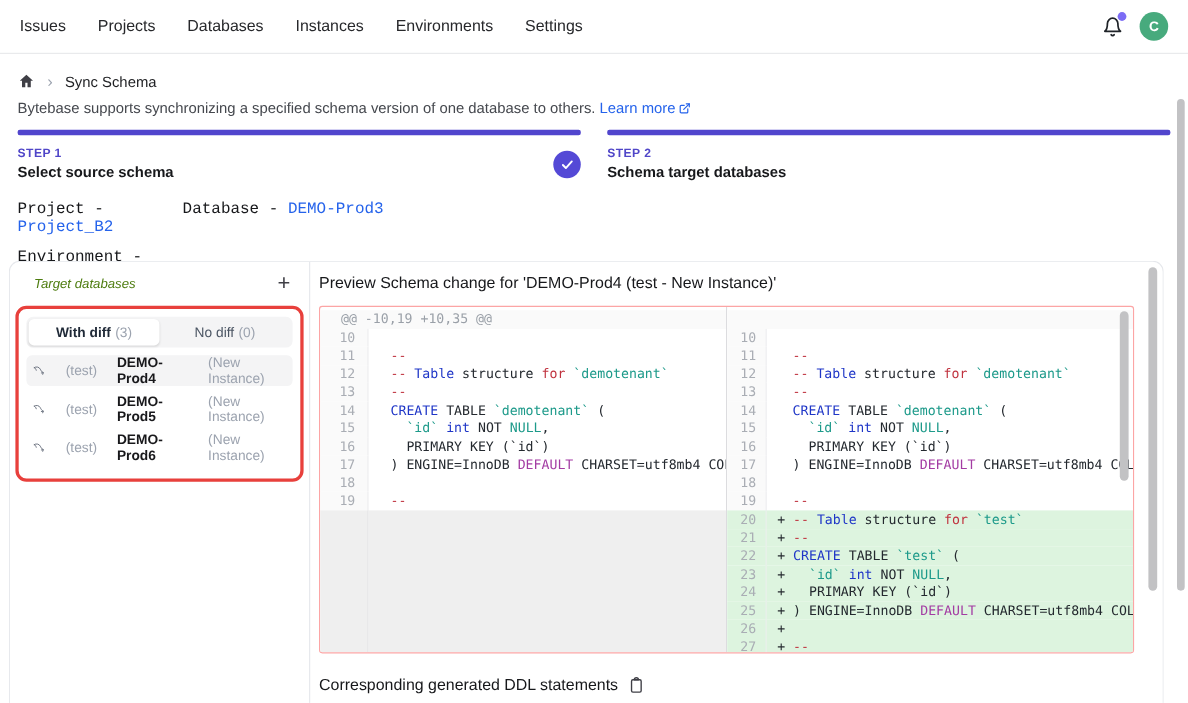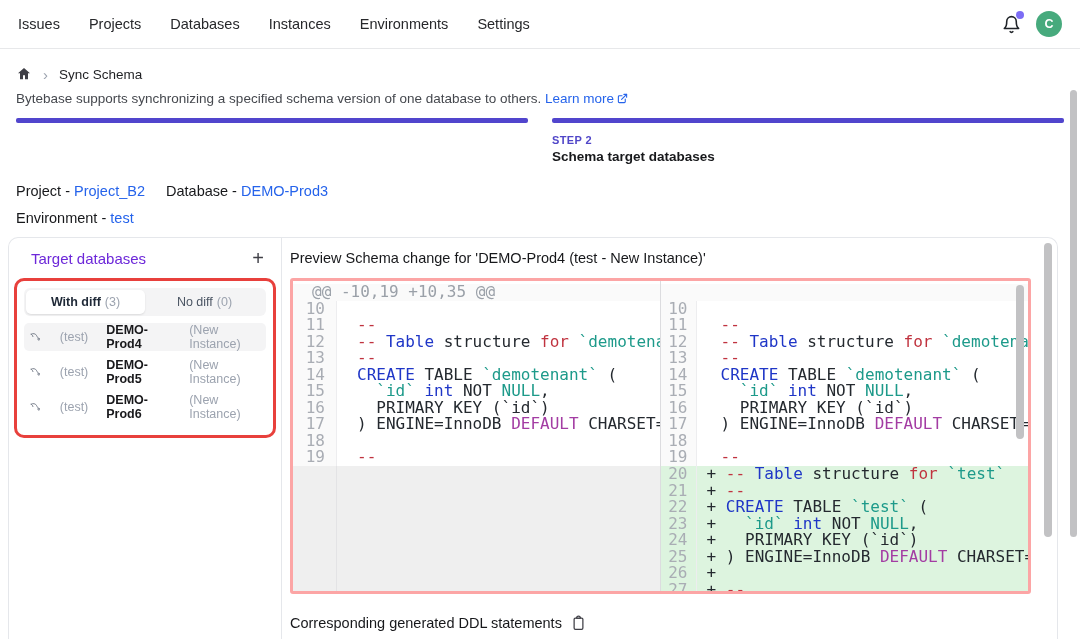--- a/index.html
+++ b/index.html
@@ -28,49 +28,49 @@
   .step { flex:1; }
   .step-bar { height:5px; border-radius:2px; background:#5145cd; }
   .step-body { display:flex; justify-content:space-between; align-items:center; margin-top:11px; }
   .step-label { font-size:11px; font-weight:700; letter-spacing:.4px; color:#5046c8; }
   .step-title { font-size:13.5px; font-weight:600; color:#17181b; margin-top:3px; }
   .check-circle { width:25px; height:25px; border-radius:50%; background:#5449d6; display:flex; align-items:center; justify-content:center; }
 
   
   .source { display:flex; margin:19px 16px 0; font-size:14.5px; color:#17181b; }
   .source-label { width:117px; }
-  .source-grid { display:grid; grid-template-columns:150px auto; row-gap:11px; }
+  .source-grid { display:grid; grid-template-columns:150px auto; row-gap:11px;font-family:Liberation Mono, monospace; }
   .source-field a { color:#2563eb; text-decoration:none; cursor:pointer; }
 
   
   .main-card { position:absolute; left:8px; top:237px; width:1050px; height:402px; border:1px solid #e5e7eb; border-bottom:none; border-radius:10px 10px 0 0; display:flex; background:#fff; }
 
   
   .left-panel { width:273px; border-right:1px solid #e5e7eb; padding:10px 5px; flex-shrink:0; }
   .lp-header { display:flex; align-items:center; justify-content:space-between; padding:0 12px 0 17px; }
-  .lp-title { font-size:15px; font-weight:500; color:#6d28d9; }
+  .lp-title { font-size:12px; font-weight:500; color:#4d7c0f;font-style:italic; }
   .add-btn { font-size:20px; font-weight:300; color:#3f3f46; line-height:1; cursor:pointer; }
   .red-box { margin-top:10px; border:3px solid #e8403c; border-radius:10px; padding:7px; }
   .tabbar { display:flex; background:#f4f4f5; border-radius:6px; padding:2px; }
   .tab { flex:1; height:24px; display:flex; align-items:center; justify-content:center; gap:4px; font-size:12.5px; color:#4b5563; border-radius:5px; cursor:pointer; }
   .tab.active { background:#fff; box-shadow:0 1px 2px rgba(0,0,0,.1); color:#1f2937; font-weight:600; }
   .tab .count { color:#9ca3af; font-weight:400; }
   .db-list { margin-top:6px; }
   .db-item { display:flex; align-items:center; gap:18px; height:28px; margin:7px 0; padding:0 6px; border-radius:5px; font-size:12.5px; cursor:pointer; }
   .db-item.selected { background:#f4f4f5; }
   .db-env, .db-suffix { color:#9ca3af; }
   .db-name { color:#18181b; font-weight:700; }
 
   
   .right-panel { position:relative; flex:1; padding:12px 0 0 8px; }
   .preview-title { font-size:14.5px; color:#17181b; }
 
   
-  .diff { position:absolute; left:8px; top:40px; width:741px; height:316px; border:3px solid #fca5a5; border-radius:3px; display:flex; overflow:hidden; background:#fff;
-          font-family:"DejaVu Sans Mono", monospace; font-size:16px; }
+  .diff { position:absolute; left:8px; top:40px; width:741px; height:316px; border:1px solid #fca5a5; border-radius:3px; display:flex; overflow:hidden; background:#fff;
+          font-family:"DejaVu Sans Mono", monospace; font-size:12px; }
   .pane { width:50%; display:flex; flex-direction:column; overflow:hidden; padding-top:3px; }
   .pane-left { border-right:1px solid #dcdcdf; }
   .diff-row { display:flex; height:16.55px; line-height:16.55px; flex:0 0 auto; }
   .ln { width:44px; flex-shrink:0; text-align:right; padding-right:11px; color:#a9adb4; background:#fafafa; border-right:1px solid #ededef; }
   .pane-right .ln { width:36px; padding-right:8px; }
   .code { flex:1; white-space:pre; overflow:hidden; padding-left:20px; color:#24292f; }
   .pane-right .diff-row:not(.add) .code { padding-left:24px; }
   .pane-right .diff-row.add .code { padding-left:10px; }
   .diff-row.hunk { background:#fafafa; }
   .diff-row.hunk .code { padding-left:19px; }
@@ -131,20 +131,31 @@
     <a><span>Learn more</span><svg class="ext-icon" width="11" height="11" viewBox="0 0 24 24" fill="none" stroke="#2563eb" stroke-width="2.4" stroke-linecap="round" stroke-linejoin="round">
           <path d="M18 13v6a2 2 0 0 1-2 2H5a2 2 0 0 1-2-2V8a2 2 0 0 1 2-2h6"></path>
           <path d="M15 3h6v6"></path>
           <path d="M10 14L21 3"></path>
         </svg></a>
   </div>
 
   <div class="steps">
     <div class="step">
       <div class="step-bar"></div>
+      <div class="step-body">
+        <div>
+          <div class="step-label">STEP 1</div>
+          <div class="step-title">Select source schema</div>
+        </div>
+        <div class="check-circle">
+          <svg width="13" height="13" viewBox="0 0 24 24" fill="none" stroke="#fff" stroke-width="3.2" stroke-linecap="round" stroke-linejoin="round">
+              <path d="M5 13l5 5L20 7"></path>
+            </svg>
+        </div>
+      </div>
     </div>
     <div class="step">
       <div class="step-bar"></div>
       <div class="step-body">
         <div>
           <div class="step-label">STEP 2</div>
           <div class="step-title">Schema target databases</div>
         </div>
       </div>
     </div>

